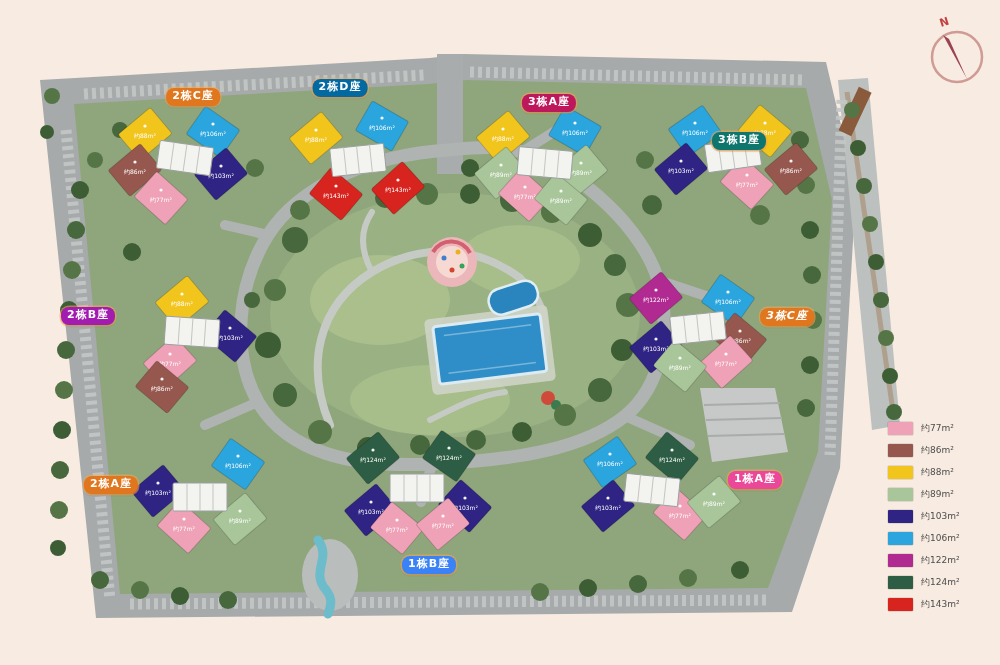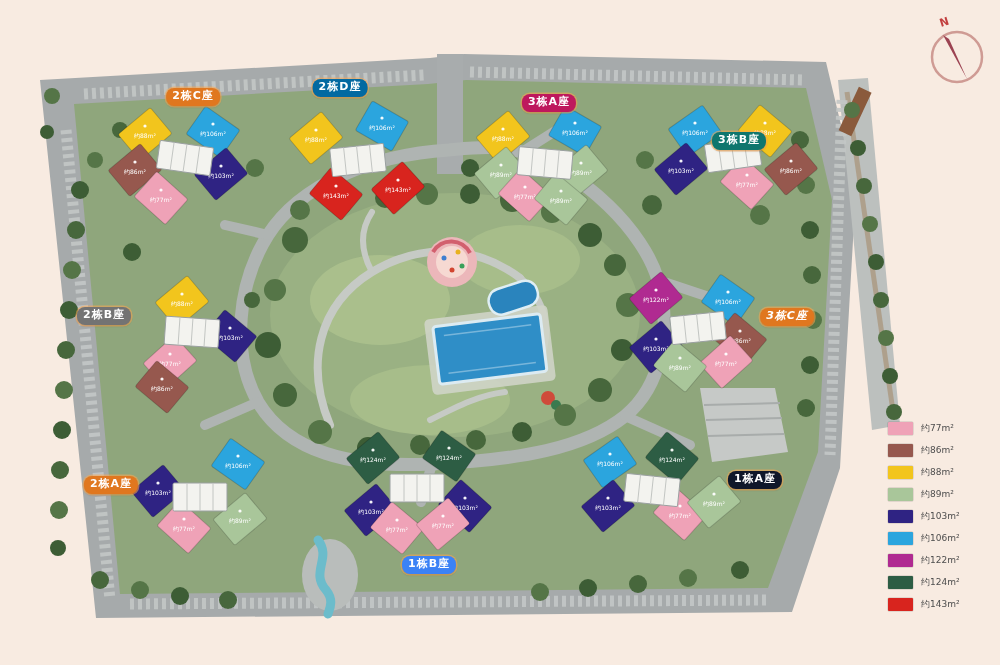--- a/index.html
+++ b/index.html
@@ -458,24 +458,24 @@
           </g>
         </g>
       </g>
   </svg>
 
   <div id="badges">
       <div class="badge" style="left: 193px; top: 97px; background: rgb(224, 119, 31);">2栋C座</div>
       <div class="badge" style="left: 340px; top: 88px; background: #0369a1;">2栋D座</div>
       <div class="badge" style="left: 549px; top: 103px; background: #be185d;">3栋A座</div>
       <div class="badge" style="left: 739px; top: 101px; background: #0f766e; margin-top: 40px;">3栋B座</div>
-      <div class="badge" style="left: 104px; top: 316px; background: #737373;">2栋B座</div>
+      <div class="badge" style="left: 88px; top: 316px; background: #a21caf;">2栋B座</div>
       <div class="badge" style="left: 787px; top: 317px; background: rgb(224, 119, 31); font-style: italic;">3栋C座</div>
       <div class="badge" style="left: 111px; top: 485px; background: rgb(224, 119, 31); text-align: center;">2栋A座</div>
-      <div class="badge" style="left: 755px; top: 480px; background: #0f172a;">1栋A座</div>
+      <div class="badge" style="left: 755px; top: 480px; background: #ec4899;">1栋A座</div>
       <div class="badge" style="left: 429px; top: 565px; background: #3b82f6;">1栋B座</div>
     </div>
 
   <div class="legend" id="legend">
       <div class="legend-row">
         <span class="legend-swatch" style="background: rgb(239, 162, 183);"></span>
         <span class="legend-label">约77m²</span>
       </div>
       <div class="legend-row">
         <span class="legend-swatch" style="background: rgb(150, 88, 78);"></span>

